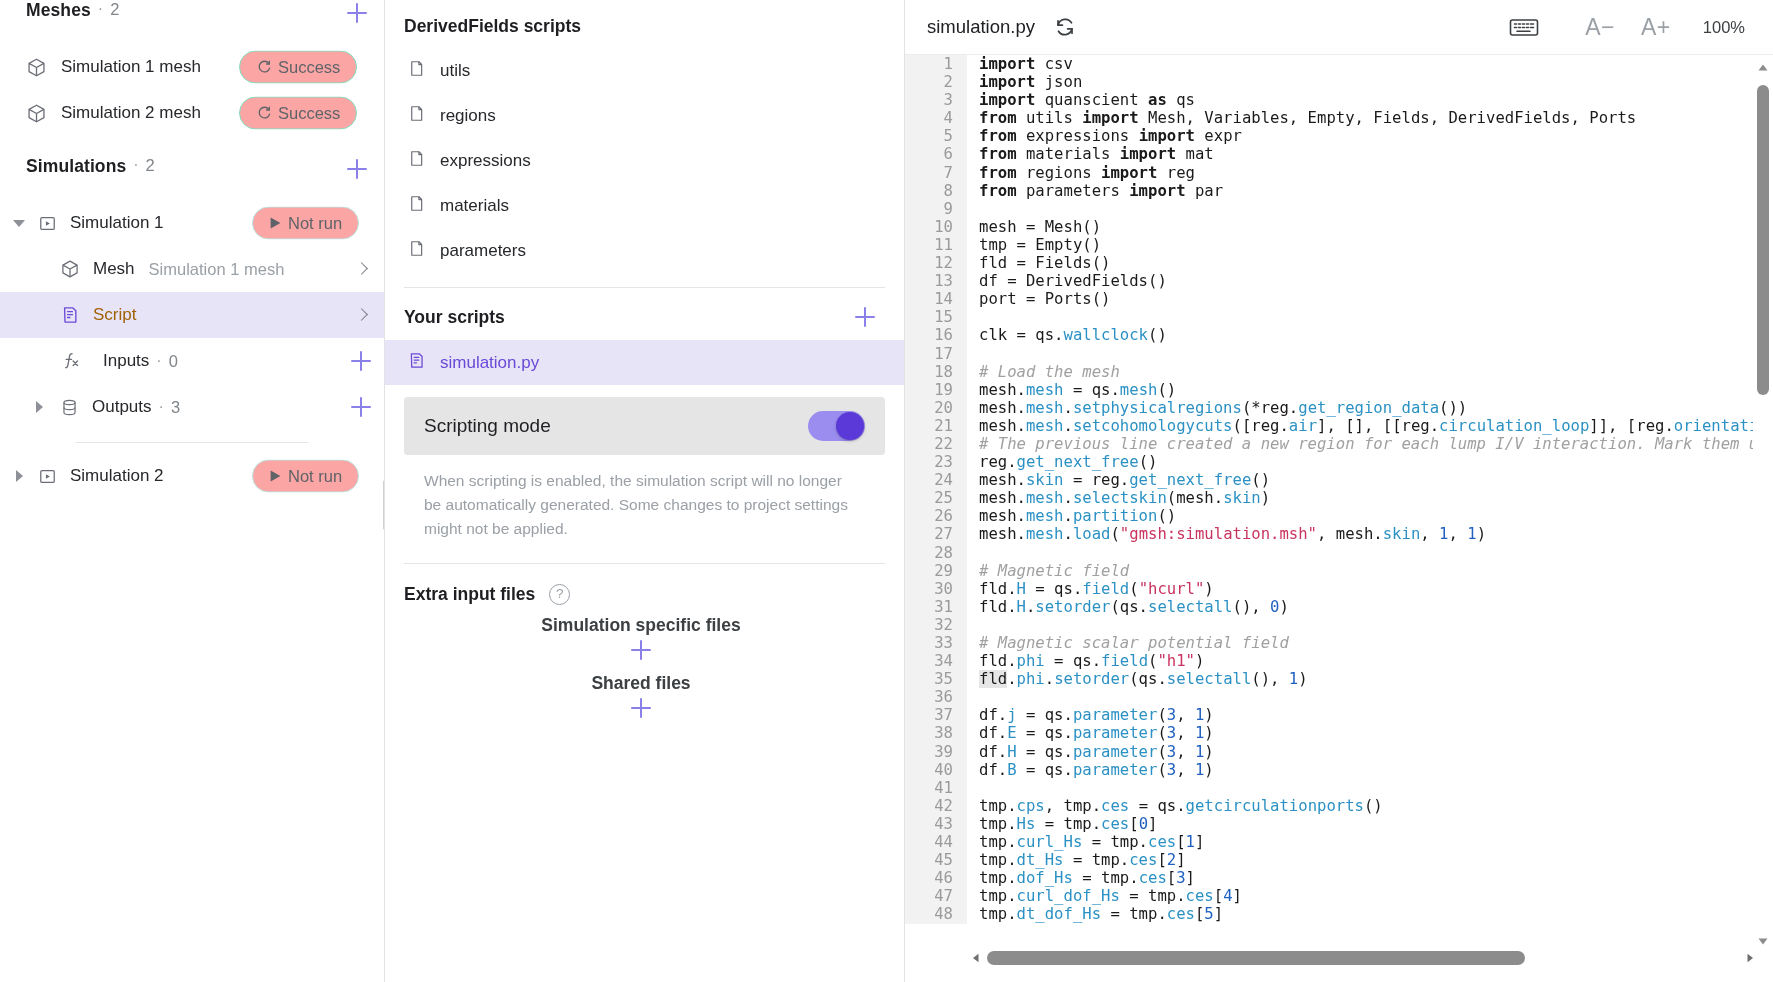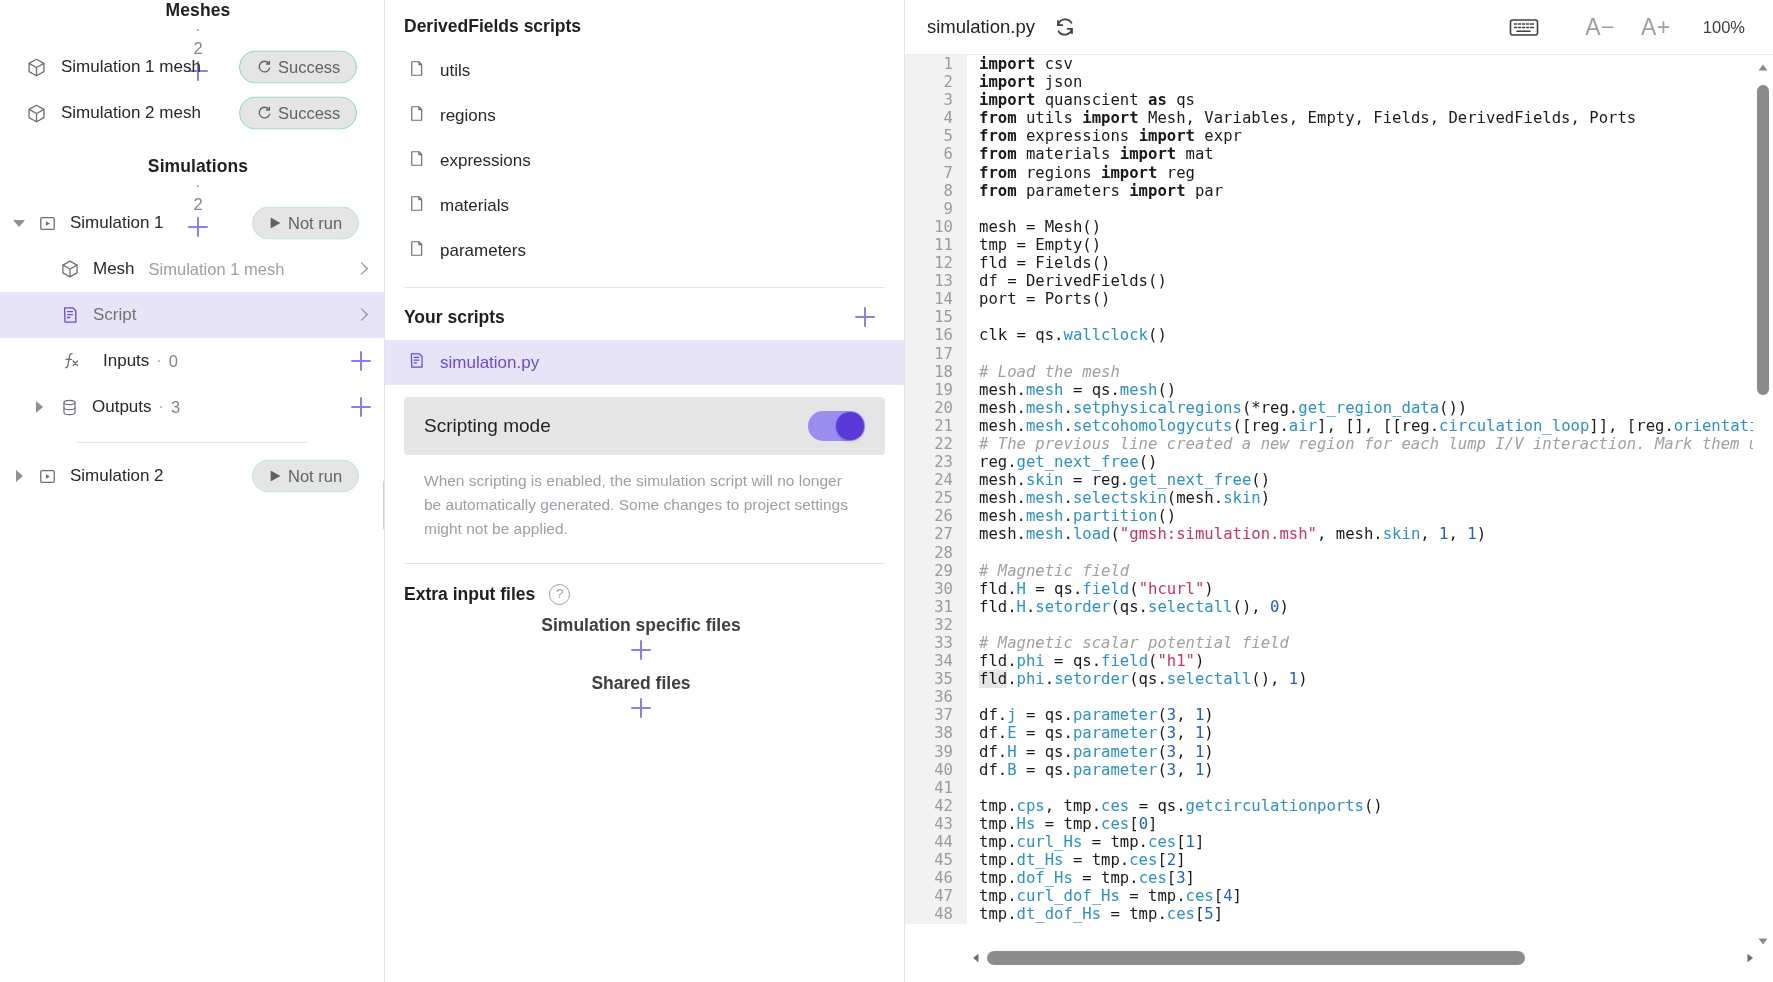--- a/index.html
+++ b/index.html
@@ -14,22 +14,22 @@
 
   
   .left-panel {
     width: 385px; min-width: 385px; height: 982px;
     background: #ffffff;
     border-right: 1px solid #e3e3e6;
     position: relative;
     overflow: hidden;
   }
   .section-head {
-    display: flex; align-items: center;
-    height: 44px; padding: 0 14px 0 26px; flex-direction: column;
+    display: flex; 
+    height: 44px; padding: 0 14px 0 26px;
   }
   .section-title {
     font-size: 17.5px; font-weight: 700; color: #1f1f23;
     letter-spacing: 0.1px;
   }
   .dot-sep { color: #9aa0a6; font-size: 16px; margin: 0 7px; }
   .count { color: #80868b; font-size: 16.5px; }
   .spacer { flex: 1; }
   .plus-btn {
     width: 26px; height: 26px; position: relative; cursor: pointer;
@@ -50,21 +50,21 @@
   .tree-label {
     font-size: 17px; color: #27282c; white-space: nowrap;
   }
   .tree-sub { font-size: 16.5px; color: #9aa0a6; margin-left: 14px; white-space: nowrap; }
 
   .badge {
     display: inline-flex; align-items: center; gap: 6px;
     height: 33px; padding: 0 16px;
     border-radius: 17px;
     font-size: 16.5px; color: #5f6368;
-    background: #e5e5e5; white-space: nowrap;
+    background: #fca5a5; white-space: nowrap;
   }
   .badge-success { border: 1px solid #7fe0bd; }
   .badge-notrun  { border: 1px solid #b9e6e2; }
 
   .badge-wrap {
     position: absolute; right: 12px; top: 50%; transform: translateY(-50%);
     overflow: hidden; 
   }
 
   .chev {
@@ -83,21 +83,21 @@
     content: ""; position: absolute; left: 5px; top: 8px;
     border-left: 6px solid transparent; border-right: 6px solid transparent;
     border-top: 7px solid #8d9097;
   }
   .caret-right::after {
     content: ""; position: absolute; left: 8px; top: 5px;
     border-top: 6px solid transparent; border-bottom: 6px solid transparent;
     border-left: 7px solid #8d9097;
   }
   .row-selected { background: #e8e4f8; }
-  .row-selected .tree-label { color: #737373; }
+  .row-selected .tree-label { color: #a16207; }
 
   .divider-left {
     height: 1px; background: #e5e5e8; margin: 12px 76px 10px 76px;
   }
 
   
   .mid-panel {
     width: 520px; min-width: 520px; height: 982px;
     background: #ffffff; border-right: 1px solid #e3e3e6;
     position: relative; overflow: hidden;

